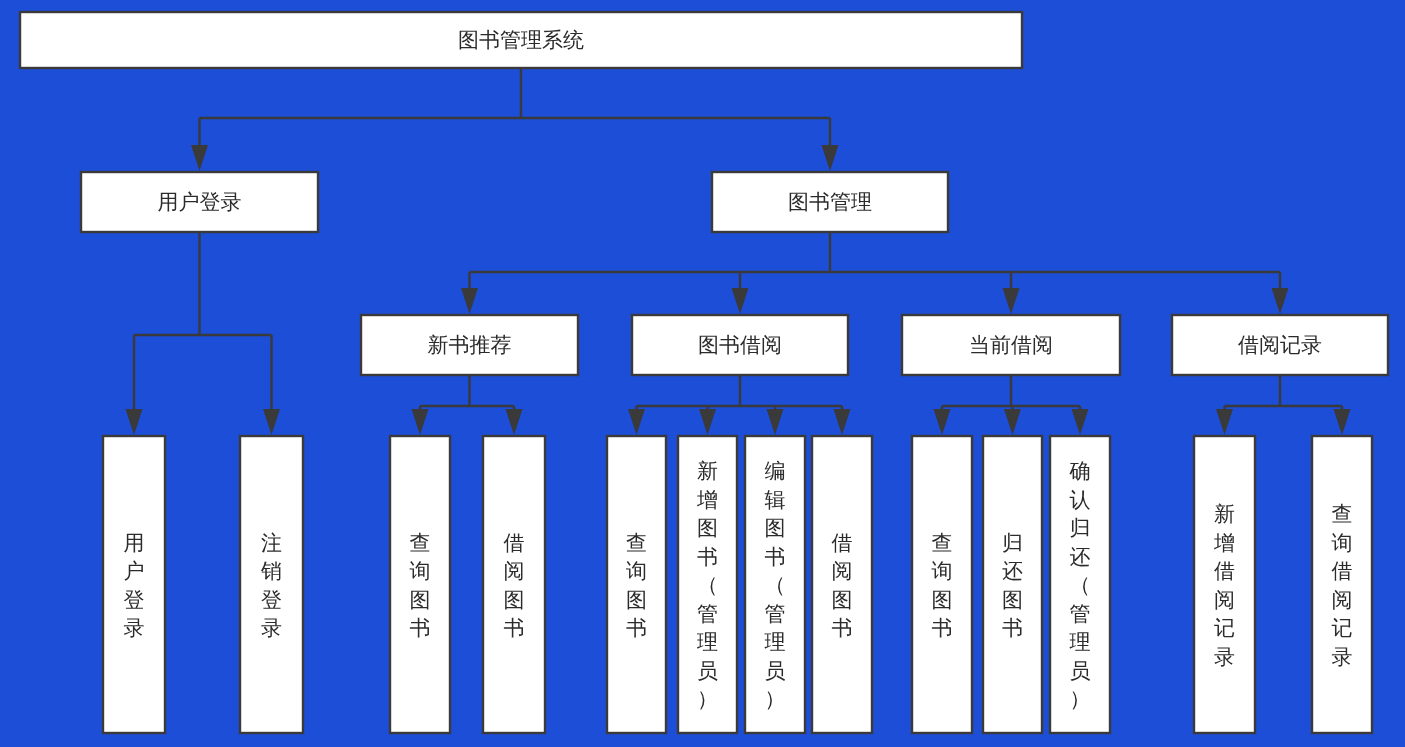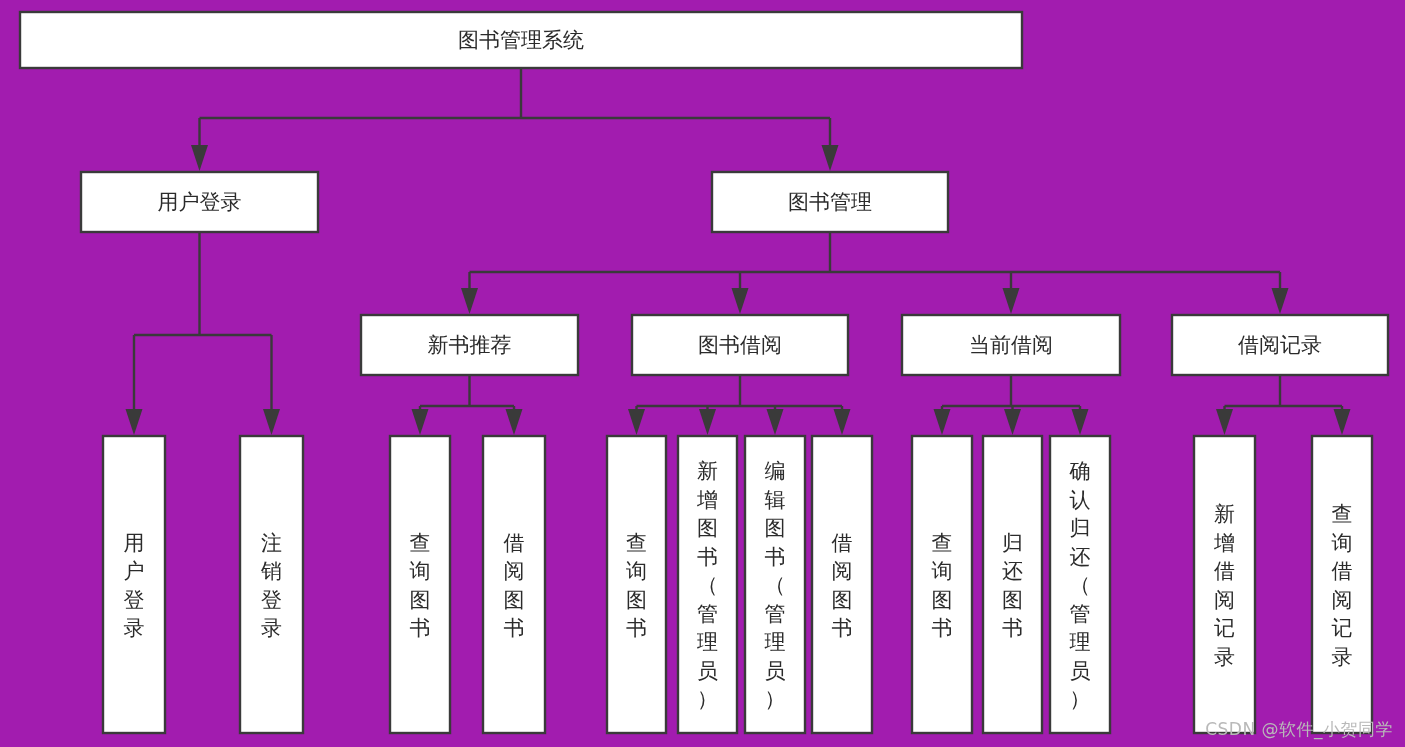--- a/index.html
+++ b/index.html
@@ -8,21 +8,21 @@
     padding: 0;
     background: #ffffff;
   }
   body {
     font-family: "Liberation Sans", "DejaVu Sans", sans-serif;
   }
   #diagram-root {
     position: relative;
     width: 1405px;
     height: 747px;
-    background: #a21caf;
+    background: #1d4ed8;
     overflow: hidden;
   }
   svg.diagram-canvas {
     position: absolute;
     left: 0;
     top: 0;
     width: 1405px;
     height: 747px;
   }
   .node-rect {
@@ -215,14 +215,13 @@
         <g>
           <rect class="node-rect" x="1194" y="436" width="61" height="297"></rect>
           <text class="node-label-v" x="1224.5" y="521.23"><tspan x="1224.5" dy="0">新</tspan><tspan x="1224.5" dy="28.5">增</tspan><tspan x="1224.5" dy="28.5">借</tspan><tspan x="1224.5" dy="28.5">阅</tspan><tspan x="1224.5" dy="28.5">记</tspan><tspan x="1224.5" dy="28.5">录</tspan></text>
         </g>
         <g>
           <rect class="node-rect" x="1312" y="436" width="60" height="297"></rect>
           <text class="node-label-v" x="1342" y="521.23"><tspan x="1342" dy="0">查</tspan><tspan x="1342" dy="28.5">询</tspan><tspan x="1342" dy="28.5">借</tspan><tspan x="1342" dy="28.5">阅</tspan><tspan x="1342" dy="28.5">记</tspan><tspan x="1342" dy="28.5">录</tspan></text>
         </g>
       </g>
   </svg>
-  <div class="watermark-text">CSDN @软件_小贺同学</div>
 </div>
 
 </body></html>

